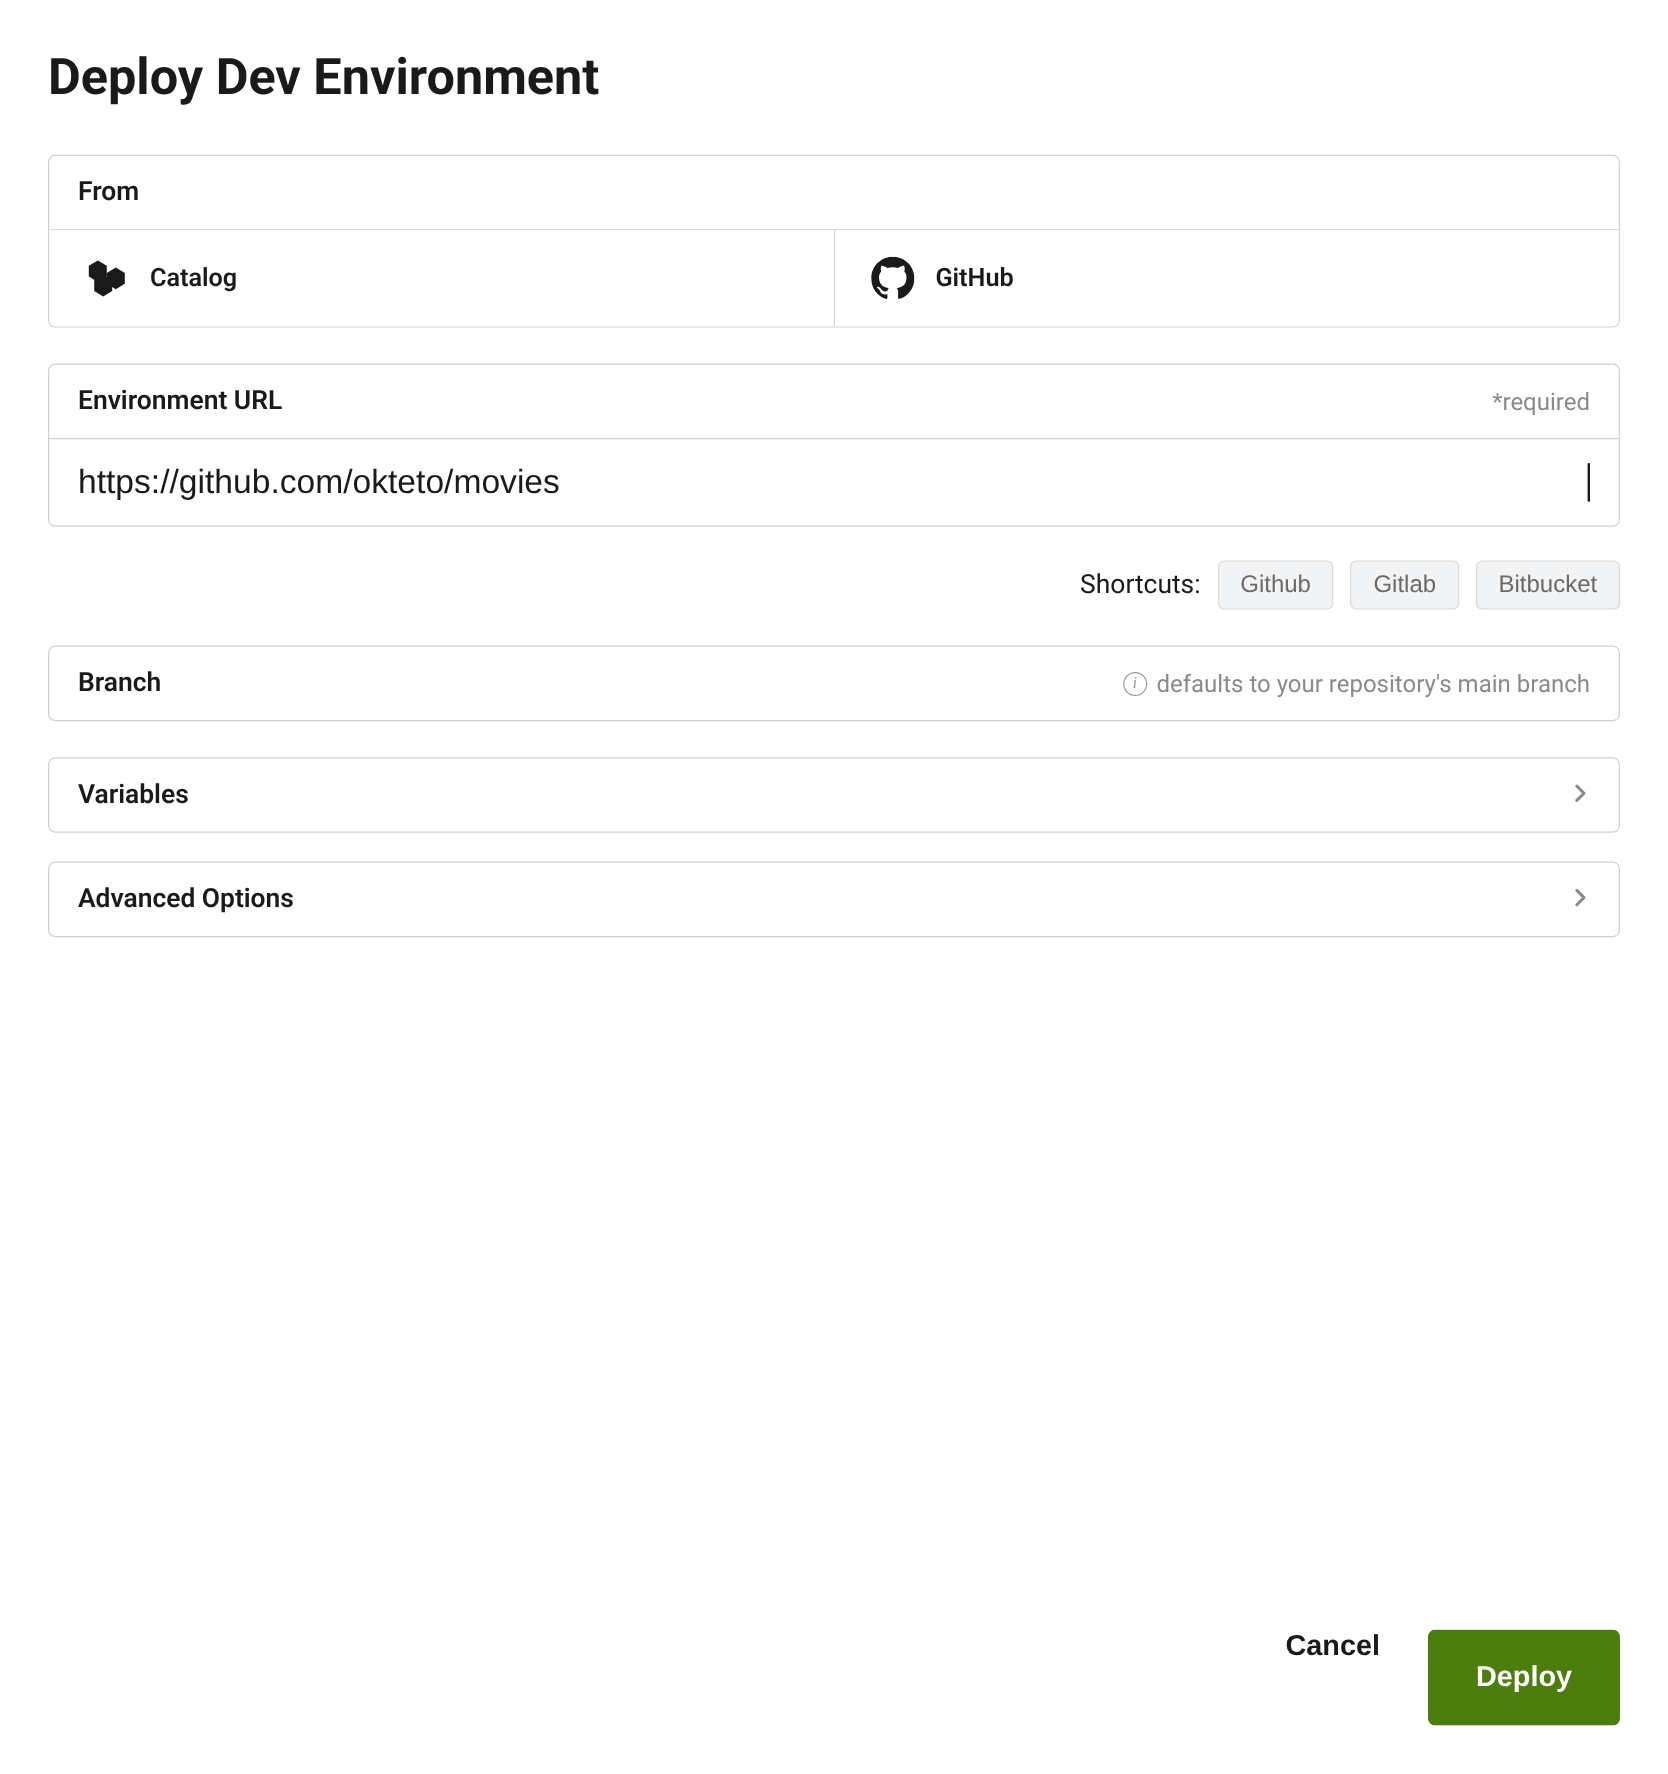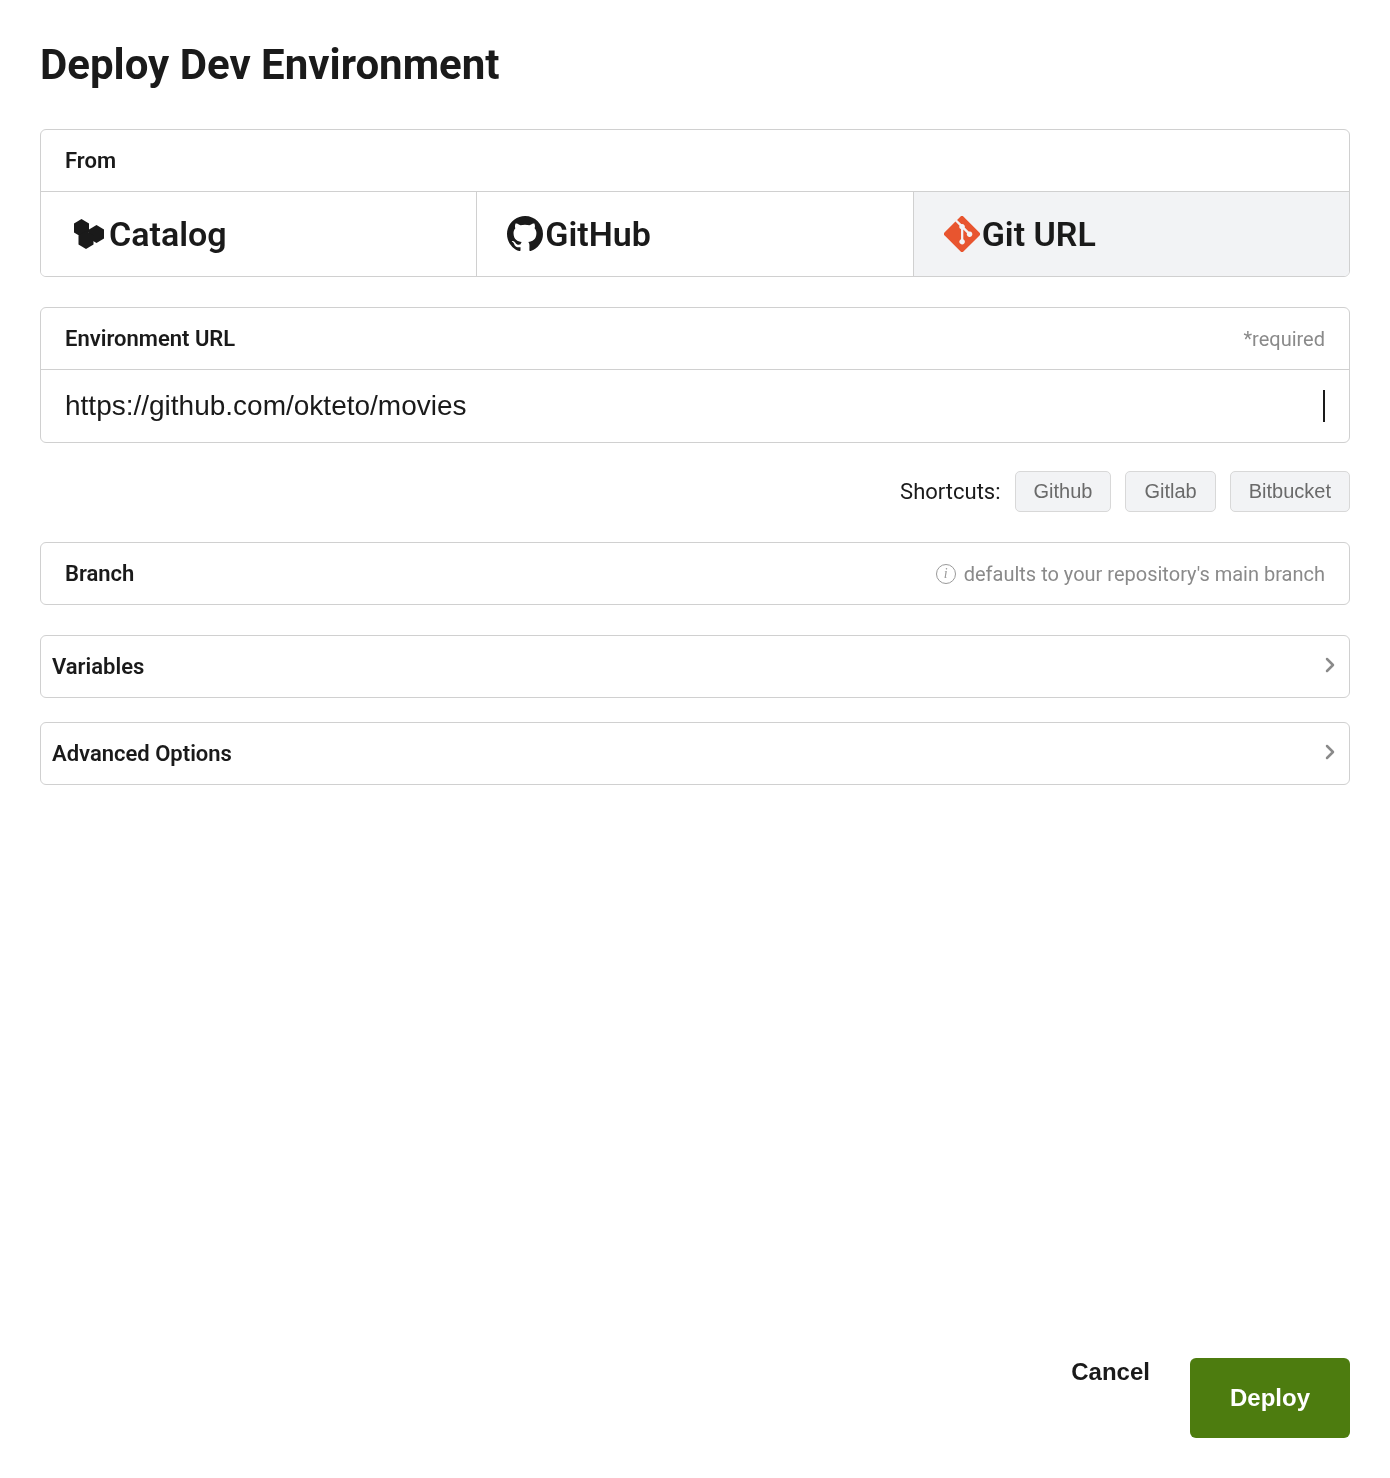--- a/index.html
+++ b/index.html
@@ -46,23 +46,23 @@
       gap: 8px;
     }
     .tabs {
       display: flex;
       border-top: 1px solid #d0d0d0;
     }
     .tab {
       flex: 1;
       display: flex;
       align-items: center;
-      gap: 2px;
+      gap: 18px;
       padding: 22px 30px;
-      font-size: 34px;
+      font-size: 21px;
       font-weight: 600;
       color: #1a1a1a;
       cursor: pointer;
       border-right: 1px solid #d0d0d0;
       background: #ffffff;
     }
     .tab:last-child {
       border-right: none;
     }
     .tab.selected {
@@ -127,21 +127,21 @@
       border: 1px solid #d8d8d8;
       border-radius: 5px;
       padding: 8px 18px;
       font-size: 20px;
       color: #6a6a6a;
       cursor: pointer;
     }
     .expandable {
       border: 1px solid #d0d0d0;
       border-radius: 6px;
-      padding: 18px 11px;
+      padding: 18px 24px;
       display: flex;
       justify-content: space-between;
       align-items: center;
       cursor: pointer;
       margin-bottom: 24px;
     }
     .expandable-label {
       font-size: 22px;
       font-weight: 600;
       color: #1a1a1a;
@@ -217,28 +217,20 @@
         <span>Catalog</span>
       </div>
       <div class="tab">
         <span class="tab-icon">
           <svg viewBox="0 0 24 24" width="36" height="36" fill="#1a1a1a">
             <path d="M12 0C5.37 0 0 5.37 0 12c0 5.3 3.438 9.8 8.205 11.387.6.113.82-.258.82-.577 0-.285-.01-1.04-.015-2.04-3.338.724-4.042-1.61-4.042-1.61-.546-1.387-1.333-1.757-1.333-1.757-1.09-.745.083-.729.083-.729 1.205.084 1.838 1.236 1.838 1.236 1.07 1.835 2.809 1.305 3.495.998.108-.776.417-1.305.76-1.605-2.665-.3-5.466-1.332-5.466-5.93 0-1.31.465-2.38 1.235-3.22-.135-.303-.54-1.523.105-3.176 0 0 1.005-.322 3.3 1.23.96-.267 1.98-.399 3-.405 1.02.006 2.04.138 3 .405 2.28-1.552 3.285-1.23 3.285-1.23.645 1.653.24 2.873.12 3.176.765.84 1.23 1.91 1.23 3.22 0 4.61-2.805 5.625-5.475 5.92.42.36.81 1.096.81 2.22 0 1.606-.015 2.896-.015 3.286 0 .315.21.69.825.57C20.565 21.795 24 17.295 24 12c0-6.63-5.37-12-12-12z"></path>
           </svg>
         </span>
         <span>GitHub</span>
       </div>
-      <div class="tab selected">
-        <span class="tab-icon">
-          <svg viewBox="0 0 24 24" width="36" height="36">
-            <path fill="#e8552f" d="M23.546 10.93L13.067.452a1.55 1.55 0 00-2.188 0L8.708 2.627l2.76 2.76a1.838 1.838 0 012.327 2.341l2.658 2.66a1.838 1.838 0 11-1.1 1.039l-2.481-2.48v6.525a1.838 1.838 0 11-1.51-.054V8.835a1.838 1.838 0 01-.998-2.413L7.636 3.7.45 10.881a1.55 1.55 0 000 2.187l10.48 10.477a1.55 1.55 0 002.188 0l10.43-10.43a1.55 1.55 0 000-2.186"></path>
-          </svg>
-        </span>
-        <span>Git URL</span>
-      </div>
     </div>
   </div>
 </div>
 
 <div class="section">
   <div class="card">
     <div class="section-header">
       <span>Environment URL</span>
       <span class="hint">*required</span>
     </div>

